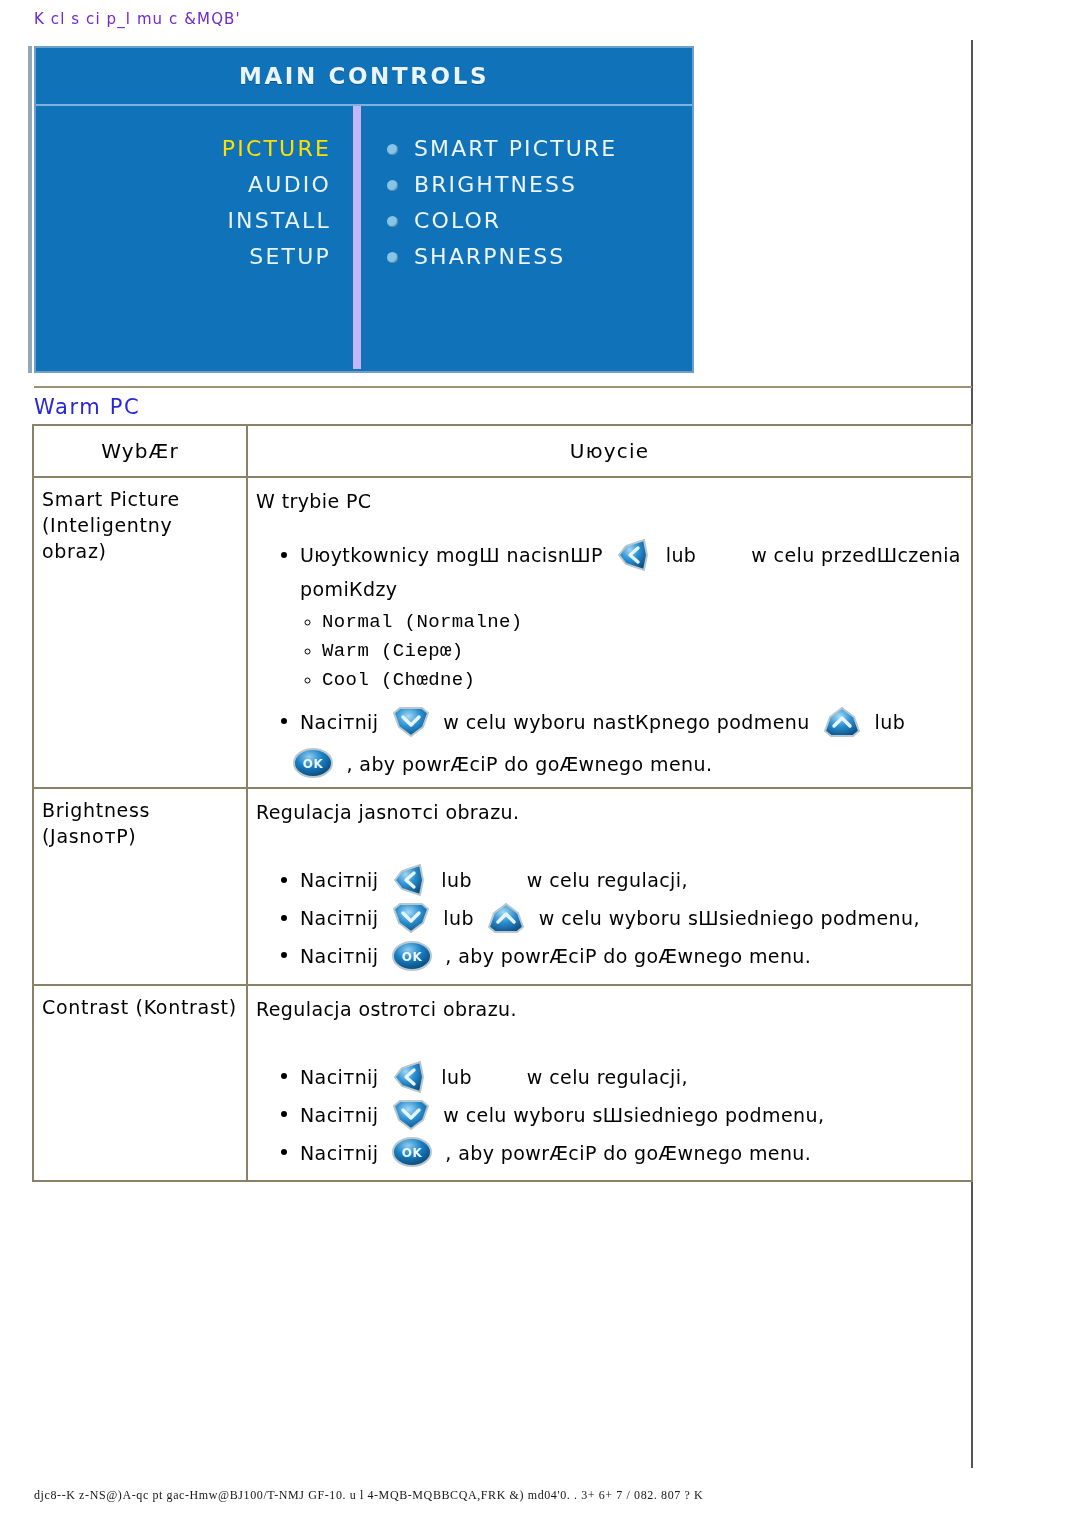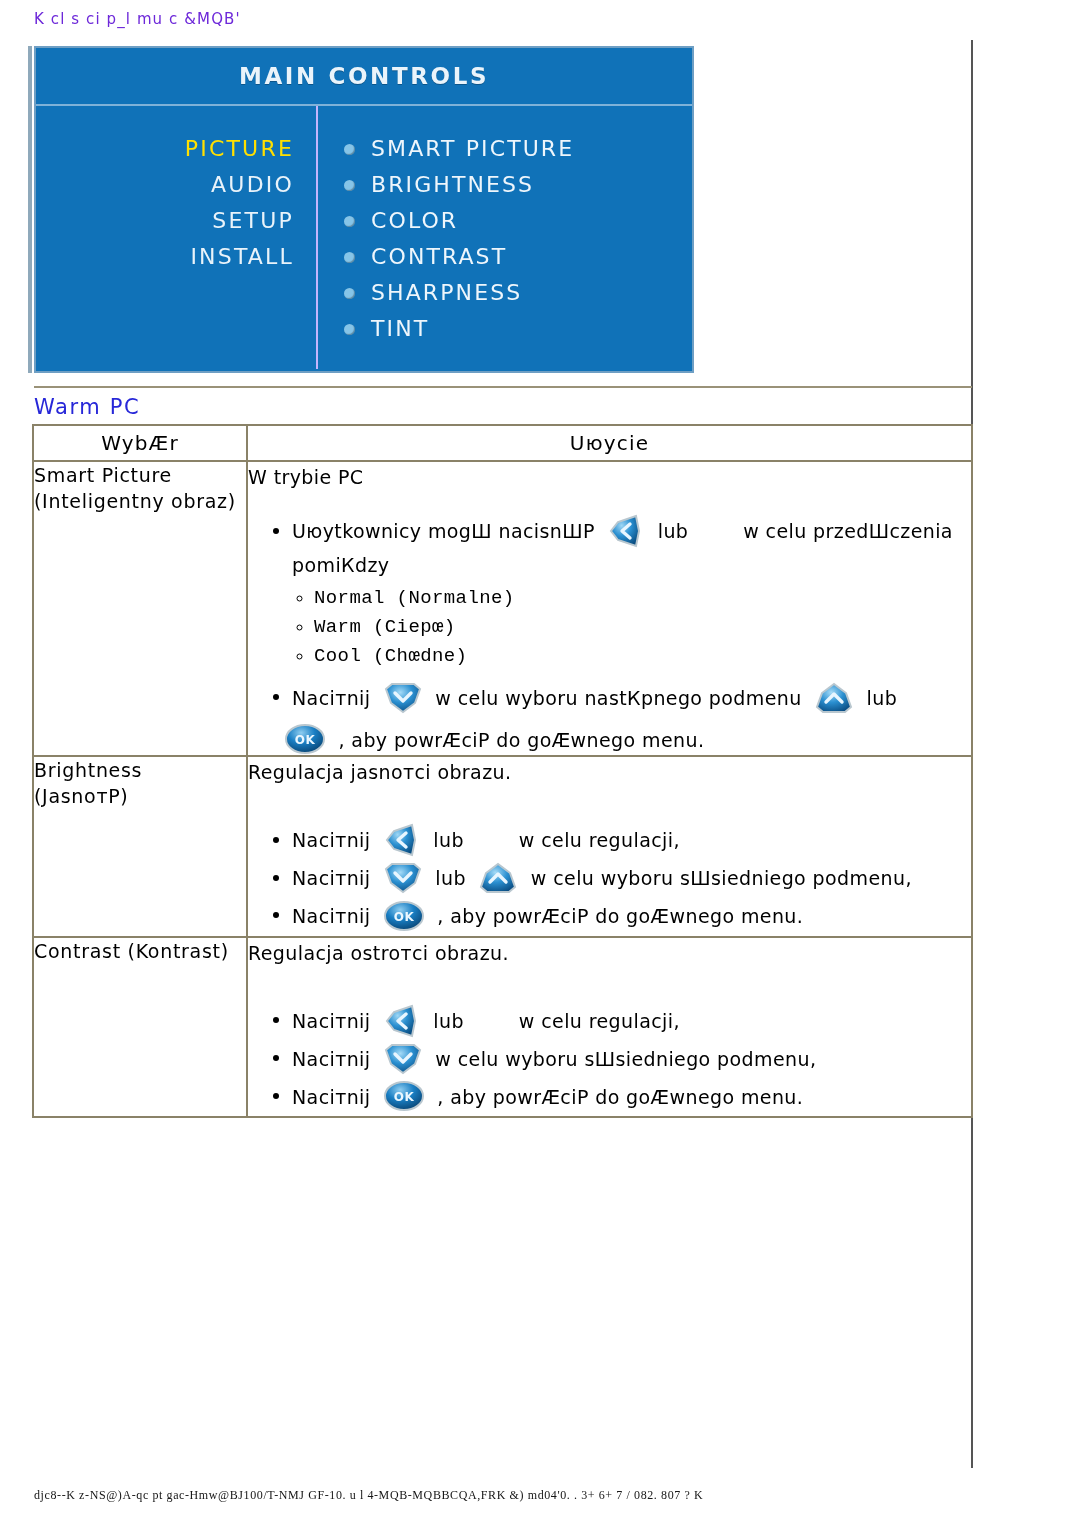--- a/index.html
+++ b/index.html
@@ -58,22 +58,22 @@
     font-size:23px;
     letter-spacing:2.6px;
     font-weight:600;
     text-shadow:0 1px 0 rgba(0,0,0,.25);
   }
   .osd-body{
     display:flex;
     height:calc(100% - 60px);
   }
   .osd-col-left{
-    width:282px;
-    border-right:2px solid #c4b5fd;
+    width:325px;
+    border-right:8px solid #c4b5fd;
     padding:25px 22px 0 0;
     box-sizing:border-box;
     text-align:right;
   }
   .osd-col-right{
     flex:1;
     padding:25px 0 0 26px;
     box-sizing:border-box;
   }
   .osd-item{
@@ -119,21 +119,21 @@
   .tbl{
     position:absolute;
     left:32px; top:424px;
     width:941px;
     border-collapse:collapse;
     table-layout:fixed;
   }
   .tbl td{
     border:2px solid #8a8268;
     vertical-align:top;
-    padding:0;
+    padding:8px;
   }
   .col-a{width:214px;}
   .hdr td{
     height:34px;
     text-align:center;
     vertical-align:middle;
     font-size:20px;
     letter-spacing:1.2px;
   }
   .cell-label{
@@ -199,48 +199,40 @@
 
 <div class="osd">
   <div class="osd-title-bar">
     <span class="osd-title">MAIN  CONTROLS</span>
   </div>
   <div class="osd-body">
 
     <div class="osd-col-left">
       <div class="osd-item selected">PICTURE</div>
       <div class="osd-item">AUDIO</div>
+      <div class="osd-item">INSTALL</div>
       <div class="osd-item">SETUP</div>
-      <div class="osd-item">INSTALL</div>
     </div>
 
     <div class="osd-col-right">
       <div class="osd-sub">
         <span class="osd-bullet"></span>
         <span class="osd-sub-label">SMART PICTURE</span>
       </div>
       <div class="osd-sub">
         <span class="osd-bullet"></span>
         <span class="osd-sub-label">BRIGHTNESS</span>
       </div>
       <div class="osd-sub">
         <span class="osd-bullet"></span>
         <span class="osd-sub-label">COLOR</span>
       </div>
       <div class="osd-sub">
         <span class="osd-bullet"></span>
-        <span class="osd-sub-label">CONTRAST</span>
-      </div>
-      <div class="osd-sub">
-        <span class="osd-bullet"></span>
         <span class="osd-sub-label">SHARPNESS</span>
-      </div>
-      <div class="osd-sub">
-        <span class="osd-bullet"></span>
-        <span class="osd-sub-label">TINT</span>
       </div>
     </div>
 
   </div>
 </div>
 
 <div class="section-heading">Warm PC</div>
 
 <table class="tbl">
   <colgroup>

